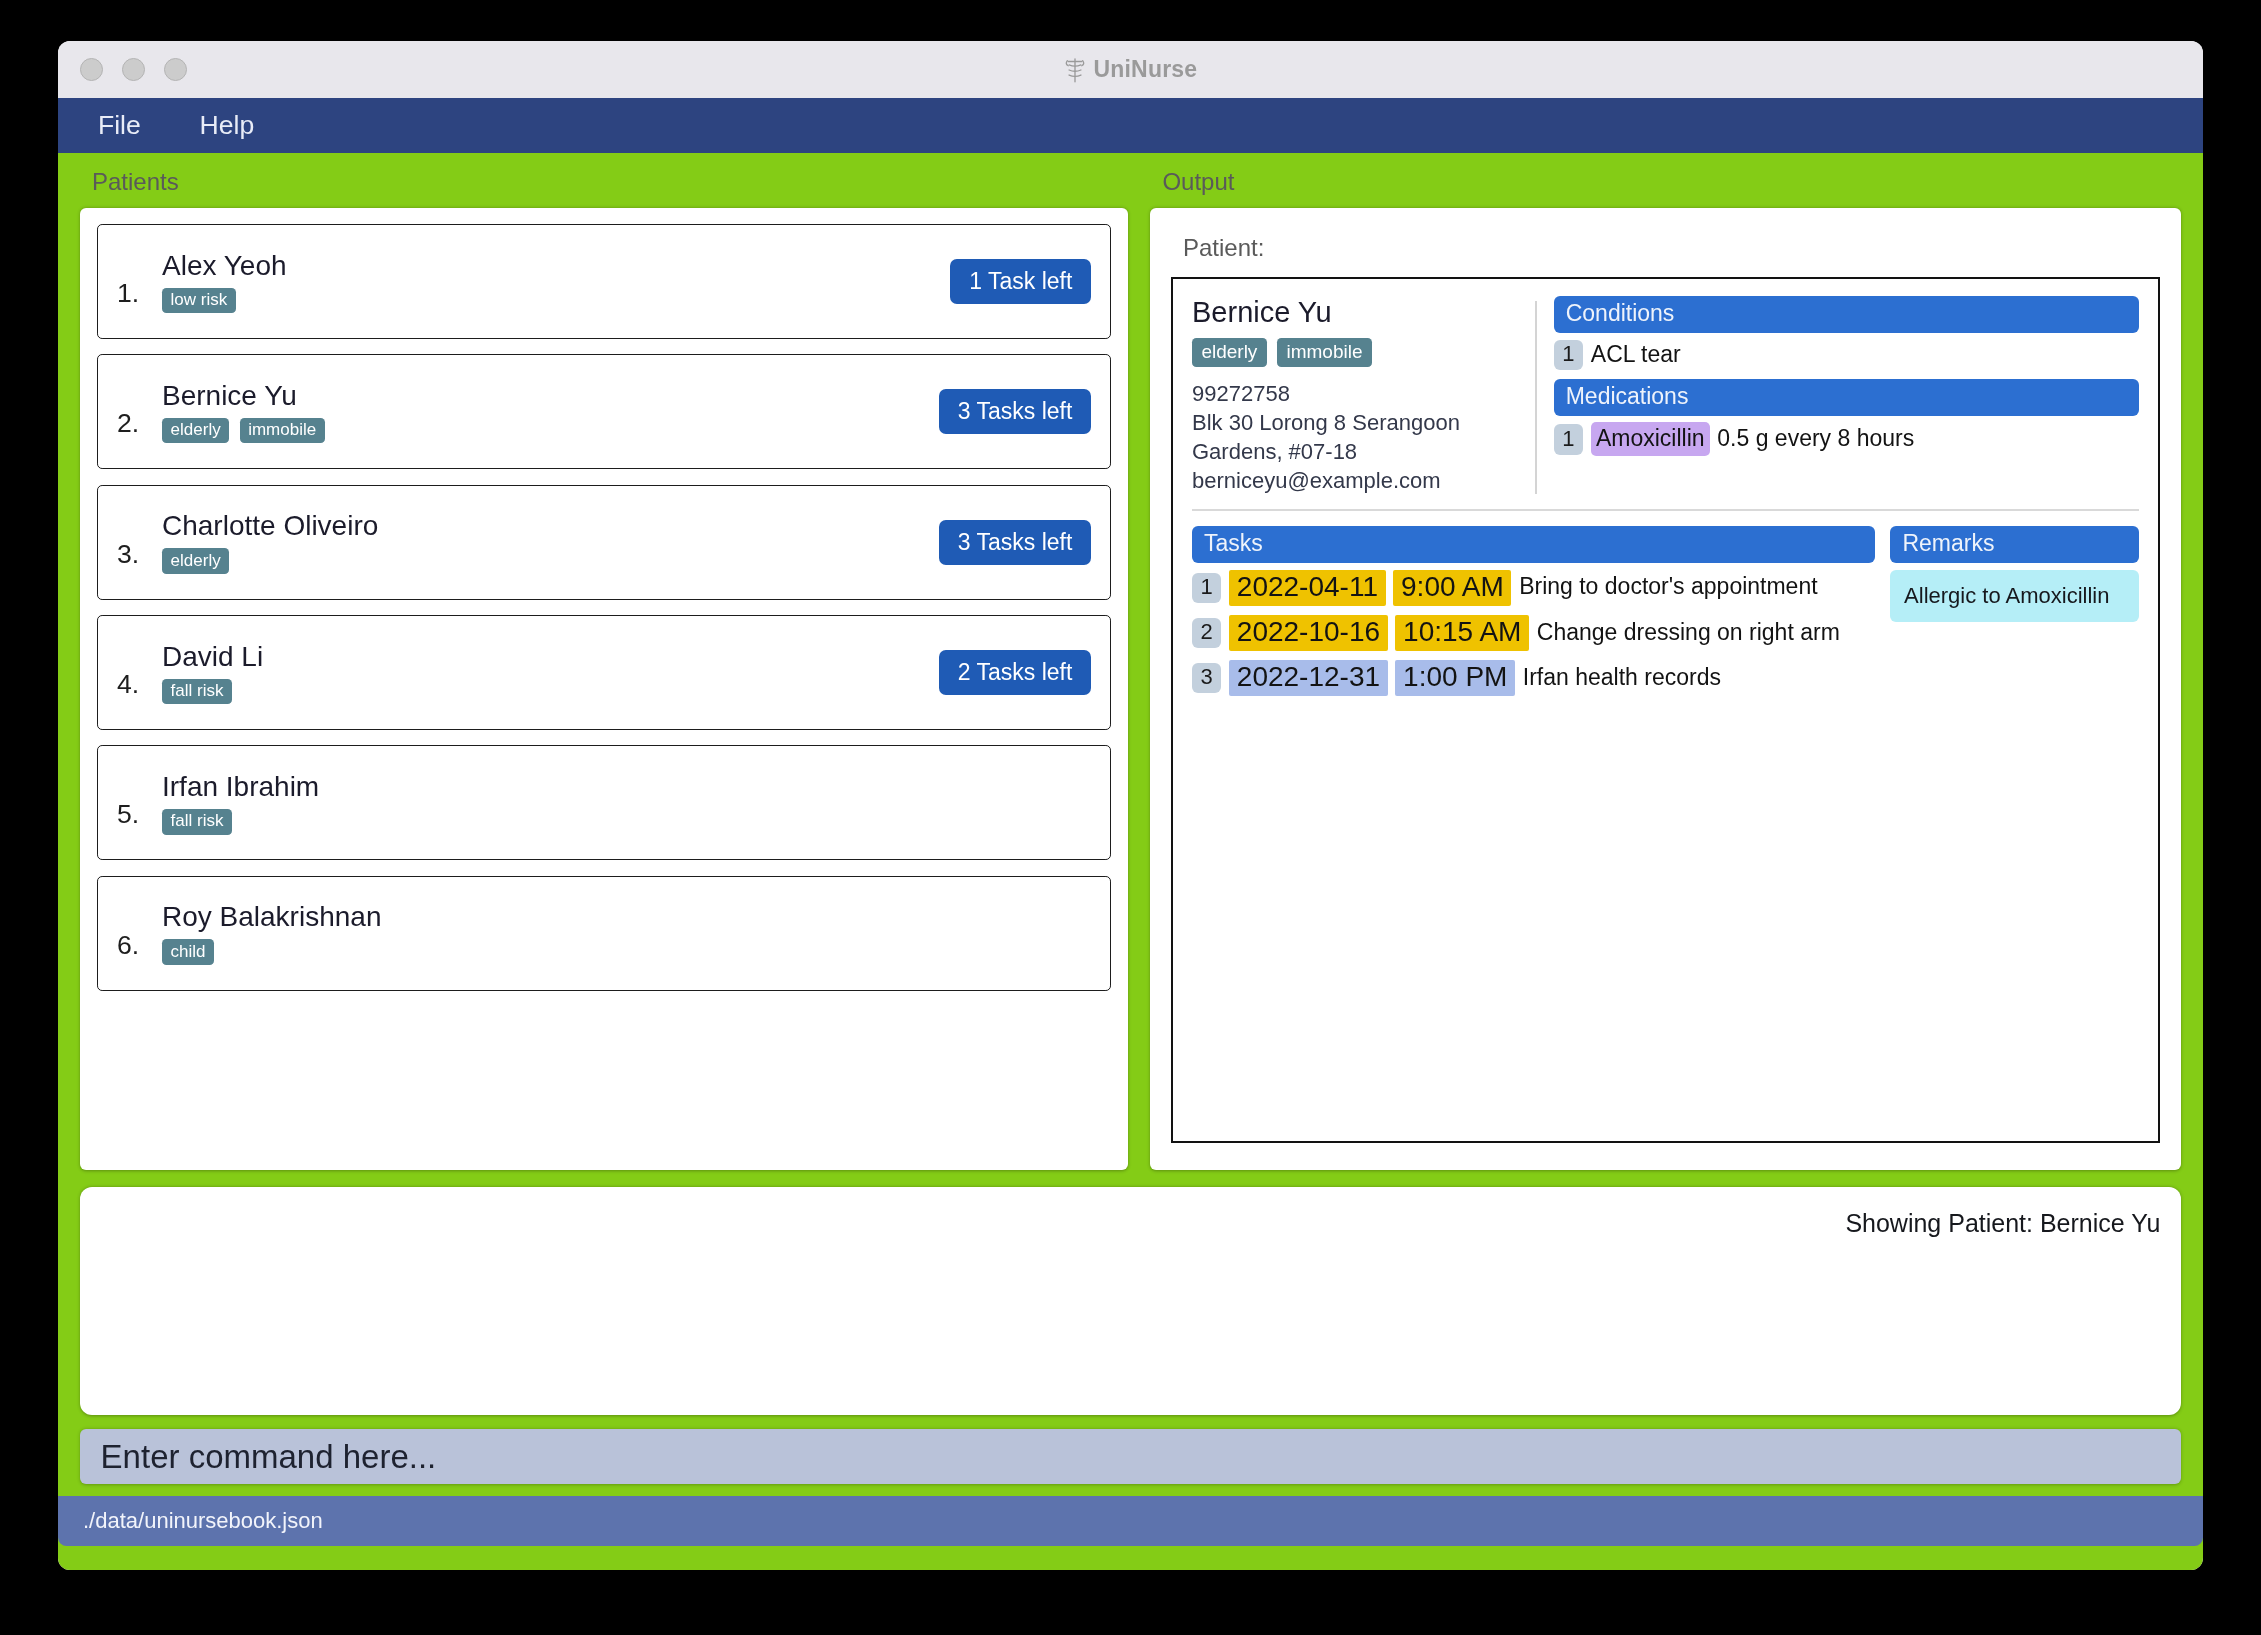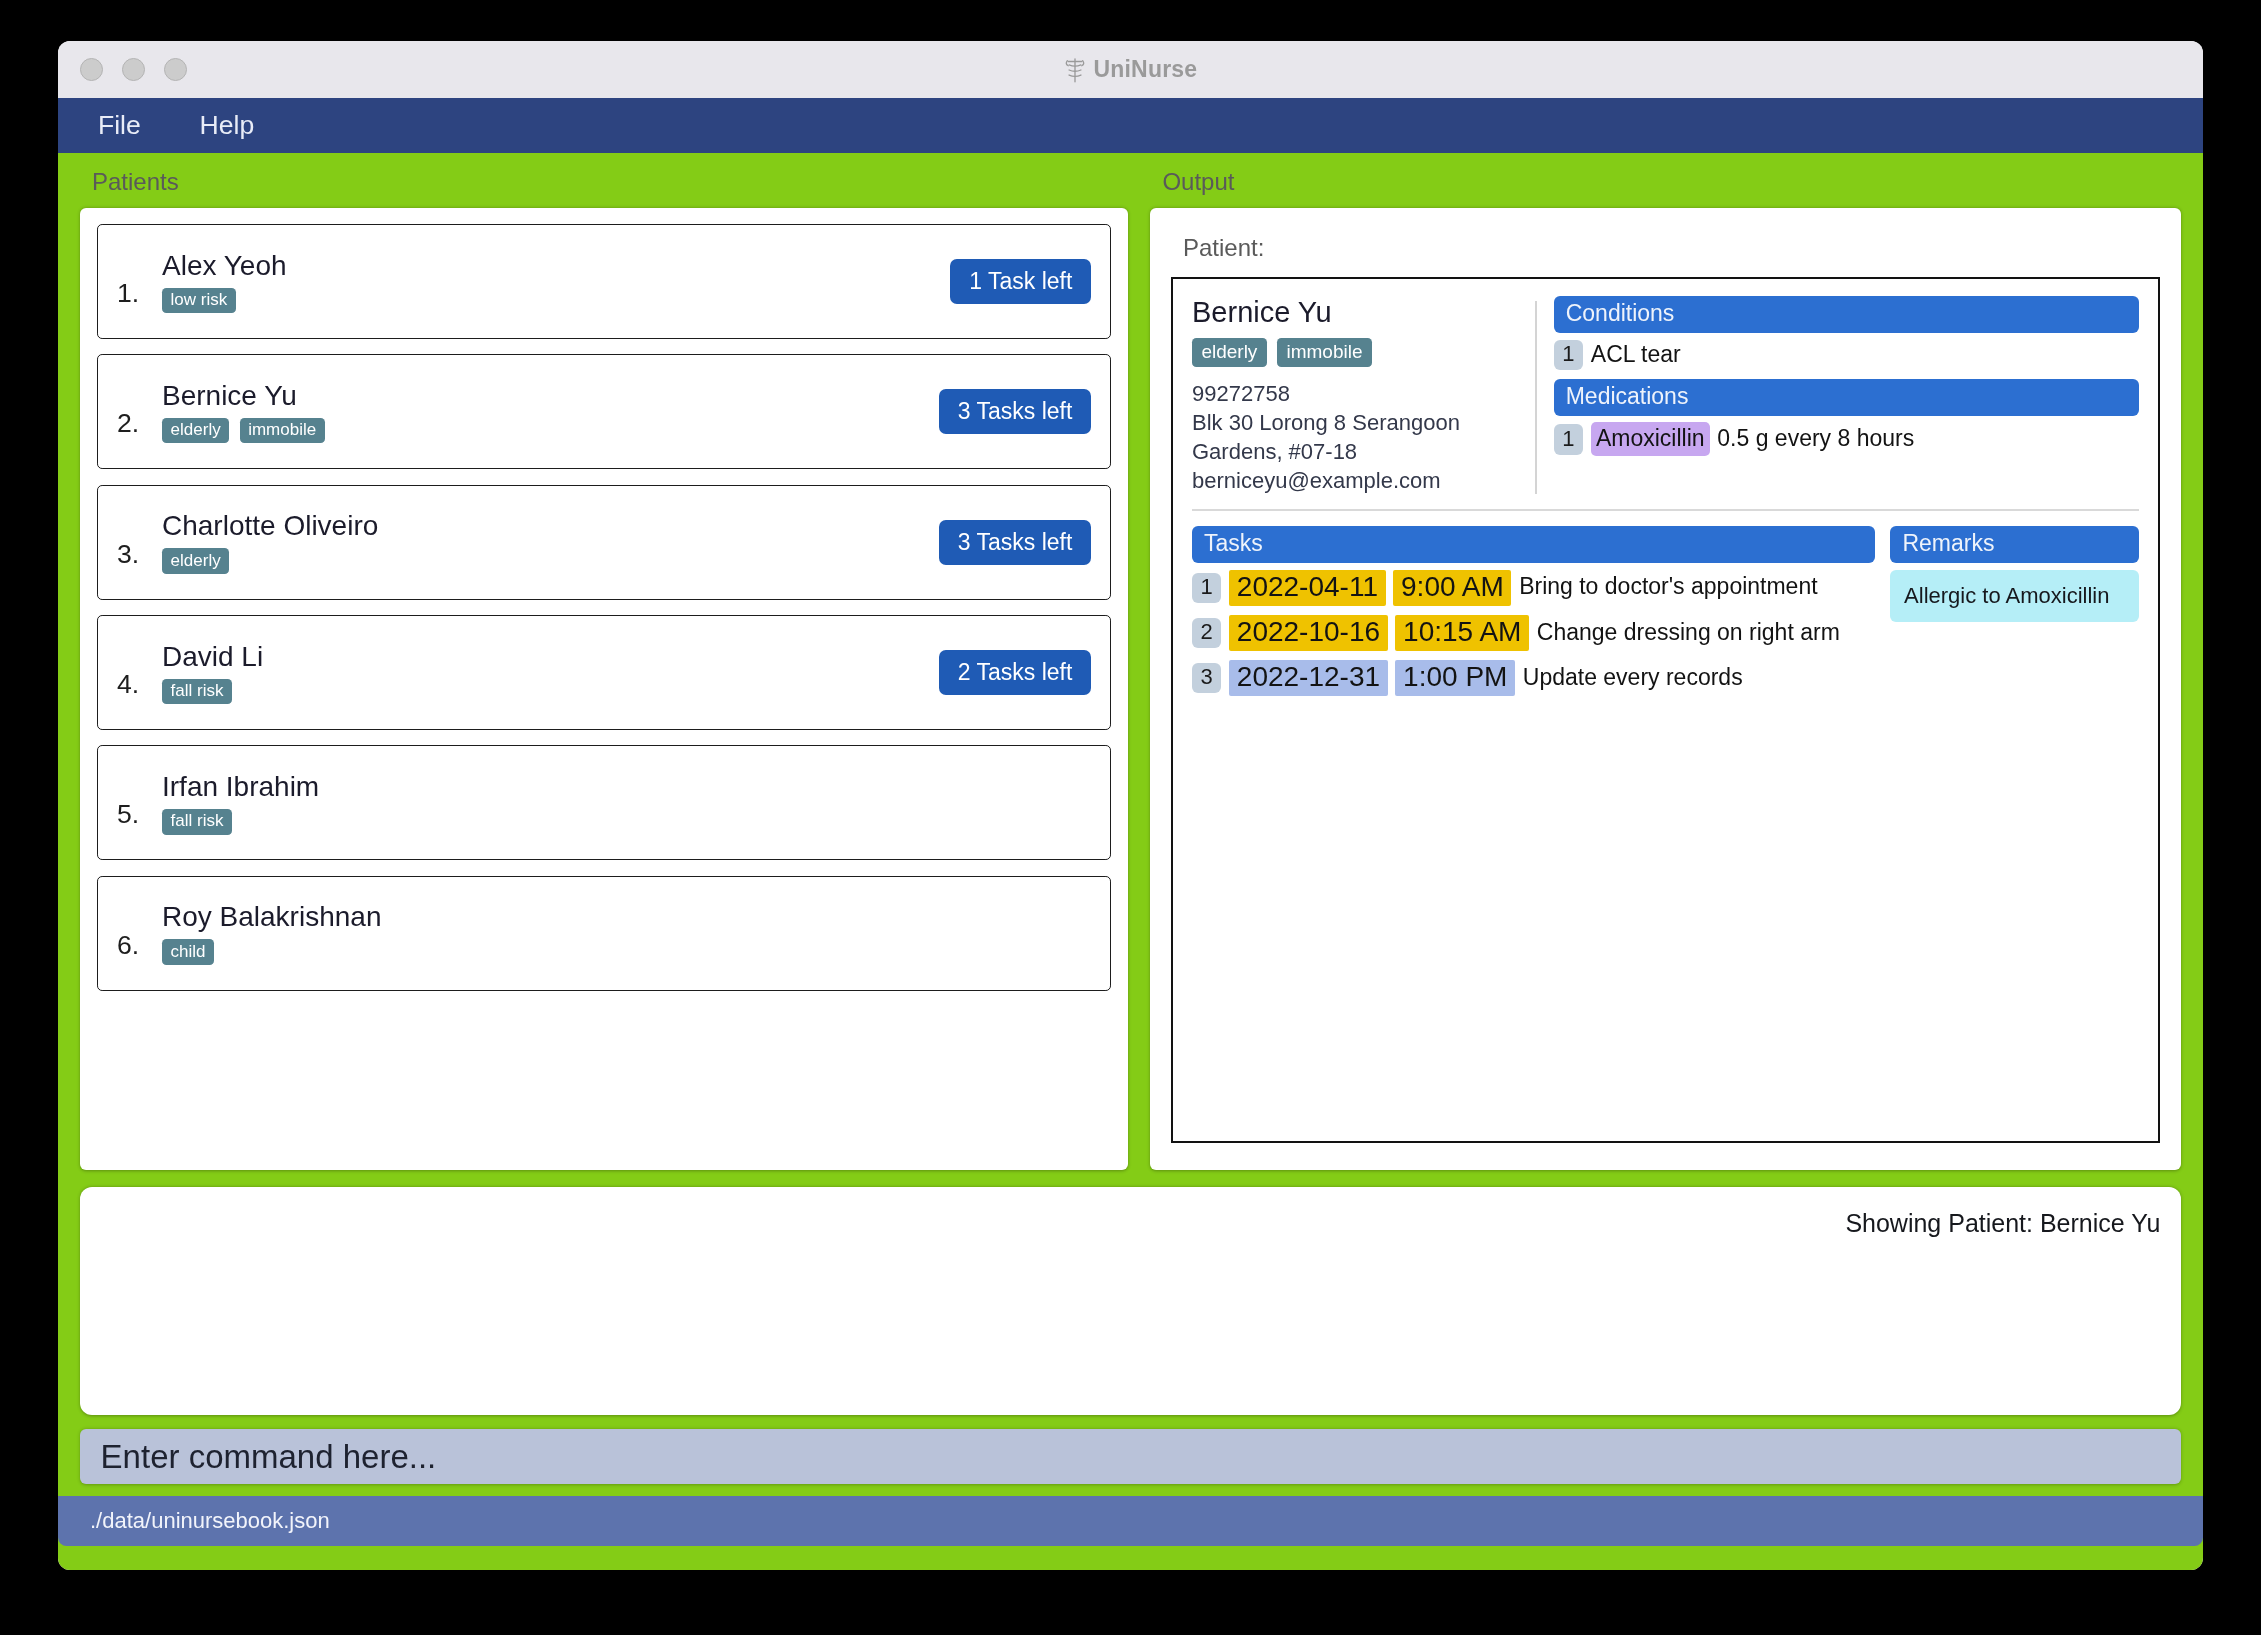--- a/index.html
+++ b/index.html
@@ -189,21 +189,21 @@
     font-size: 33px; color: #1e2230; width: 100%;
   }
   #command-input::placeholder { color: #1e2230; opacity: 1; }
 
   
   #status-bar {
     margin-top: 12px;
     height: 50px; flex: 0 0 50px;
     background: #5d73ad;
     display: flex; align-items: center;
-    padding-left: 32px;
+    padding-left: 25px;
     border-radius: 0 0 8.6px 8.6px;
   }
   #status-text { font-size: 22px; color: #f2f4fb; }
 </style>
 </head>
 <body>
 
 <div id="app-window">
 
   <div id="title-bar">
@@ -371,21 +371,21 @@
                   <span class="idx-badge">2</span>
                   <span class="chip gold">2022-10-16</span>
                   <span class="chip gold">10:15 AM</span>
                   <span class="row-text">Change dressing on right arm</span>
                 </div>
 
                 <div class="task-row">
                   <span class="idx-badge">3</span>
                   <span class="chip peri">2022-12-31</span>
                   <span class="chip peri">1:00 PM</span>
-                  <span class="row-text">Update every records</span>
+                  <span class="row-text">Irfan health records</span>
                 </div>
               </div>
 
               <div id="remarks-col">
                 <div class="section-header">Remarks</div>
                 <div class="remark-box">Allergic to Amoxicillin</div>
               </div>
 
             </div>
 

